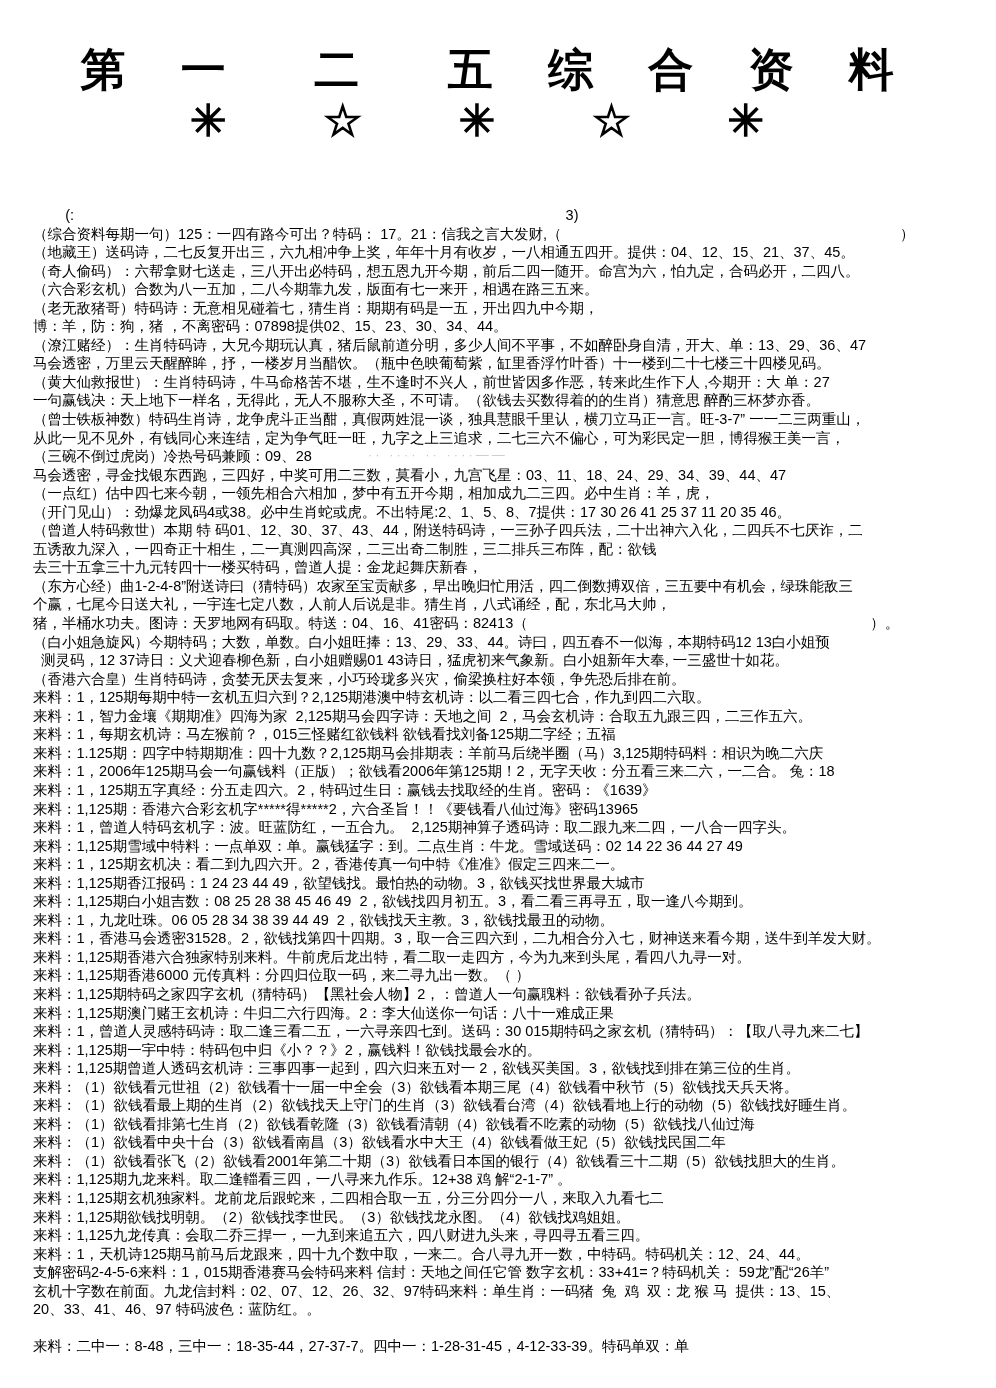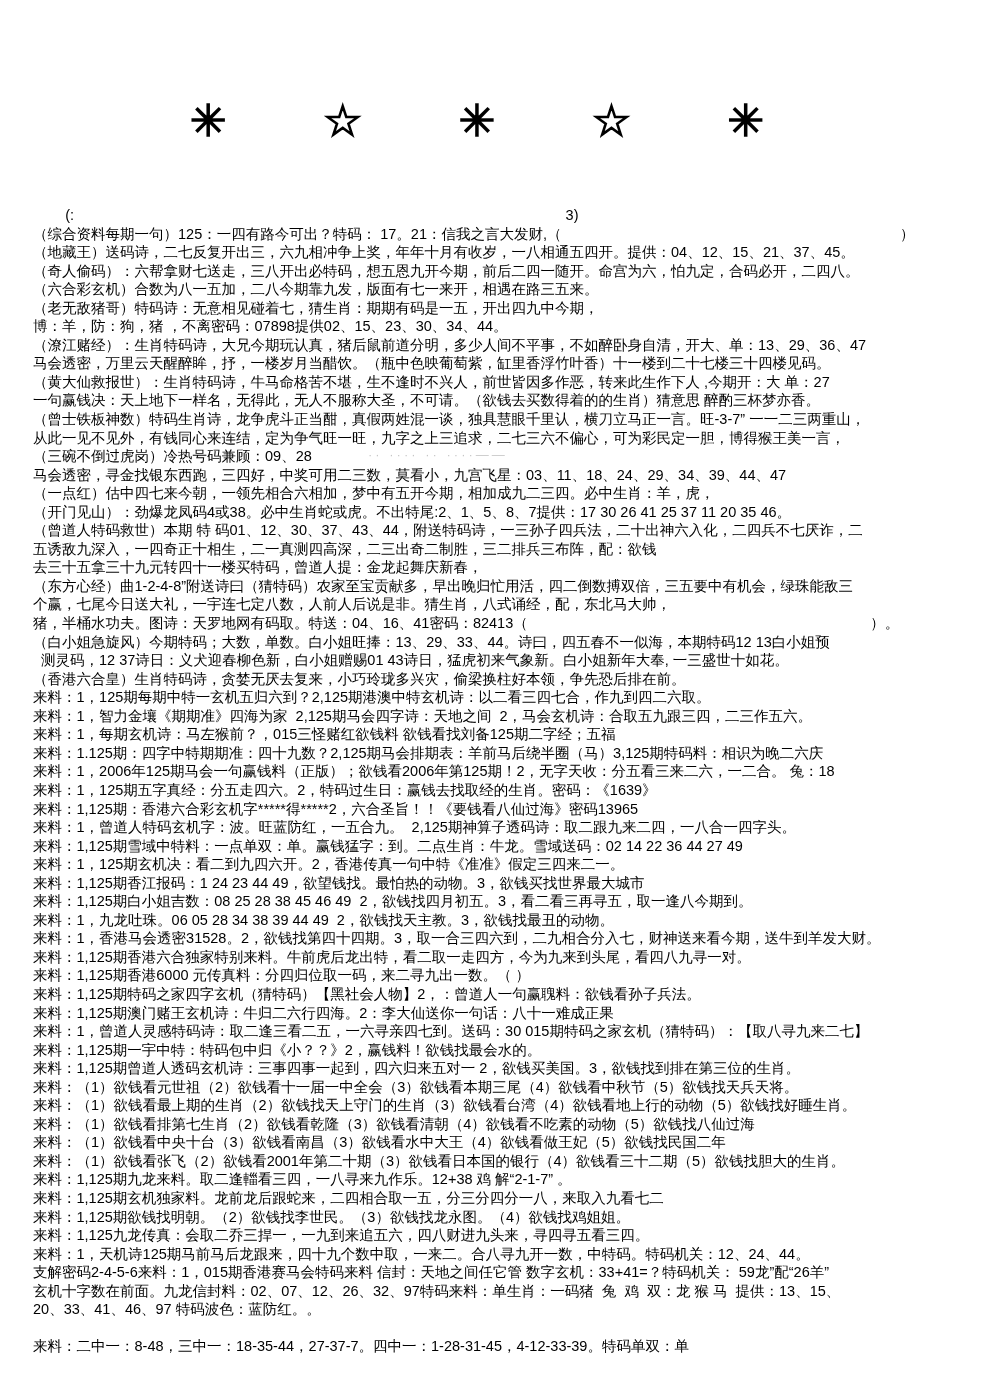--- a/index.html
+++ b/index.html
@@ -13,16 +13,17 @@
   .doc-body{position:absolute;left:33px;top:206px;width:960px;
             font-size:14.5px;line-height:18.55px;white-space:pre;overflow:hidden;color:#000;}
   .ln{height:18.55px;overflow:hidden;}
   .ghost{position:absolute;left:368px;top:447px;font-size:13px;opacity:.22;
          letter-spacing:3px;white-space:pre;color:#000;}
 </style>
 </head>
 <body>
 
 <div class="page">
+  <div class="title">第 一  二  五 综 合 资 料</div>
   <div class="symbols">✳ ☆ ✳ ☆ ✳</div>
   <div class="doc-body" id="doc-body"><div class="ln">        (:                                                                                                                          3)</div><div class="ln">（综合资料每期一句）125：一四有路今可出？特码： 17。21：信我之言大发财,（                                                                                    ）</div><div class="ln">（地藏王）送码诗，二七反复开出三，六九相冲争上奖，年年十月有收岁，一八相通五四开。提供：04、12、15、21、37、45。</div><div class="ln">（奇人偷码）：六帮拿财七送走，三八开出必特码，想五恩九开今期，前后二四一随开。命宫为六，怕九定，合码必开，二四八。</div><div class="ln">（六合彩玄机）合数为八一五加，二八今期靠九发，版面有七一来开，相遇在路三五来。</div><div class="ln">（老无敌猪哥）特码诗：无意相见碰着七，猜生肖：期期有码是一五，开出四九中今期，</div><div class="ln">博：羊，防：狗，猪 ，不离密码：07898提供02、15、23、30、34、44。</div><div class="ln">（潦江赌经）：生肖特码诗，大兄今期玩认真，猪后鼠前道分明，多少人间不平事，不如醉卧身自清，开大、单：13、29、36、47</div><div class="ln">马会透密，万里云天醒醉眸，抒，一楼岁月当醋饮。（瓶中色映葡萄紫，缸里香浮竹叶香）十一楼到二十七楼三十四楼见码。</div><div class="ln">（黄大仙救报世）：生肖特码诗，牛马命格苦不堪，生不逢时不兴人，前世皆因多作恶，转来此生作下人 ,今期开：大 单：27</div><div class="ln">一句赢钱决：天上地下一样名，无得此，无人不服称大圣，不可请。（欲钱去买数得着的的生肖）猜意思 醉酌三杯梦亦香。</div><div class="ln">（曾士铁板神数）特码生肖诗，龙争虎斗正当酣，真假两姓混一谈，独具慧眼千里认，横刀立马正一言。旺-3-7” 一一二三两重山，</div><div class="ln">从此一见不见外，有钱同心来连结，定为争气旺一旺，九字之上三追求，二七三六不偏心，可为彩民定一胆，博得猴王美一言，</div><div class="ln">（三碗不倒过虎岗）冷热号码兼顾：09、28</div><div class="ln">马会透密，寻金找银东西跑，三四好，中奖可用二三数，莫看小，九宫飞星：03、11、18、24、29、34、39、44、47</div><div class="ln">（一点红）估中四七来今朝，一领先相合六相加，梦中有五开今期，相加成九二三四。必中生肖：羊，虎，</div><div class="ln">（开门见山）：劲爆龙凤码4或38。必中生肖蛇或虎。不出特尾:2、1、5、8、7提供：17 30 26 41 25 37 11 20 35 46。</div><div class="ln">（曾道人特码救世）本期 特 码01、12、30、37、43、44，附送特码诗，一三孙子四兵法，二十出神六入化，二四兵不七厌诈，二</div><div class="ln">五诱敌九深入，一四奇正十相生，二一真测四高深，二三出奇二制胜，三二排兵三布阵，配：欲钱</div><div class="ln">去三十五拿三十九元转四十一楼买特码，曾道人提：金龙起舞庆新春，</div><div class="ln">（东方心经）曲1-2-4-8”附送诗曰（猜特码）农家至宝贡献多，早出晚归忙用活，四二倒数搏双倍，三五要中有机会，绿珠能敌三</div><div class="ln">个赢，七尾今日送大礼，一宇连七定八数，人前人后说是非。猜生肖，八式诵经，配，东北马大帅，</div><div class="ln">猪，半桶水功夫。图诗：天罗地网有码取。特送：04、16、41密码：82413（                                                                                     ）。</div><div class="ln">（白小姐急旋风）今期特码；大数，单数。白小姐旺捧：13、29、33、44。诗曰，四五春不一似海，本期特码12 13白小姐预</div><div class="ln">  测灵码，12 37诗日：义犬迎春柳色新，白小姐赠赐01 43诗日，猛虎初来气象新。白小姐新年大奉, 一三盛世十如花。</div><div class="ln">（香港六合皇）生肖特码诗，贪婪无厌去复来，小巧玲珑多兴灾，偷梁换柱好本领，争先恐后排在前。</div><div class="ln">来料：1，125期每期中特一玄机五归六到？2,125期港澳中特玄机诗：以二看三四七合，作九到四二六取。</div><div class="ln">来料：1，智力金壤《期期准》四海为家  2,125期马会四字诗：天地之间  2，马会玄机诗：合取五九跟三四，二三作五六。</div><div class="ln">来料：1，每期玄机诗：马左猴前？，015三怪赌红欲钱料 欲钱看找刘备125期二字经；五福</div><div class="ln">来料：1.125期：四字中特期期准：四十九数？2,125期马会排期表：羊前马后绕半圈（马）3,125期特码料：相识为晚二六庆</div><div class="ln">来料：1，2006年125期马会一句赢钱料（正版）；欲钱看2006年第125期！2，无字天收：分五看三来二六，一二合。 兔：18</div><div class="ln">来料：1，125期五字真经：分五走四六。2，特码过生日：赢钱去找取经的生肖。密码：《1639》</div><div class="ln">来料：1,125期：香港六合彩玄机字*****得*****2，六合圣旨！！《要钱看八仙过海》密码13965</div><div class="ln">来料：1，曾道人特码玄机字：波。旺蓝防红，一五合九。  2,125期神算子透码诗：取二跟九来二四，一八合一四字头。</div><div class="ln">来料：1,125期雪域中特料：一点单双：单。赢钱猛字：到。二点生肖：牛龙。雪域送码：02 14 22 36 44 27 49</div><div class="ln">来料：1，125期玄机决：看二到九四六开。2，香港传真一句中特《准准》假定三四来二一。</div><div class="ln">来料：1,125期香江报码：1 24 23 44 49，欲望钱找。最怕热的动物。3，欲钱买找世界最大城市</div><div class="ln">来料：1,125期白小姐吉数：08 25 28 38 45 46 49  2，欲钱找四月初五。3，看二看三再寻五，取一逢八今期到。</div><div class="ln">来料：1，九龙吐珠。06 05 28 34 38 39 44 49  2，欲钱找天主教。3，欲钱找最丑的动物。</div><div class="ln">来料：1，香港马会透密31528。2，欲钱找第四十四期。3，取一合三四六到，二九相合分入七，财神送来看今期，送牛到羊发大财。</div><div class="ln">来料：1,125期香港六合独家特别来料。牛前虎后龙出特，看二取一走四方，今为九来到头尾，看四八九寻一对。</div><div class="ln">来料：1,125期香港6000 元传真料：分四归位取一码，来二寻九出一数。（ ）</div><div class="ln">来料：1,125期特码之家四字玄机（猜特码）【黑社会人物】2，：曾道人一句赢聭料：欲钱看孙子兵法。</div><div class="ln">来料：1,125期澳门赌王玄机诗：牛归二六行四海。2：李大仙送你一句话：八十一难成正果</div><div class="ln">来料：1，曾道人灵感特码诗：取二逢三看二五，一六寻亲四七到。送码：30 015期特码之家玄机（猜特码）：【取八寻九来二七】</div><div class="ln">来料：1,125期一宇中特：特码包中归《小？？》2，赢钱料！欲钱找最会水的。</div><div class="ln">来料：1,125期曾道人透码玄机诗：三事四事一起到，四六归来五对一 2，欲钱买美国。3，欲钱找到排在第三位的生肖。</div><div class="ln">来料：（1）欲钱看元世祖（2）欲钱看十一届一中全会（3）欲钱看本期三尾（4）欲钱看中秋节（5）欲钱找天兵天将。</div><div class="ln">来料：（1）欲钱看最上期的生肖（2）欲钱找天上守门的生肖（3）欲钱看台湾（4）欲钱看地上行的动物（5）欲钱找好睡生肖。</div><div class="ln">来料：（1）欲钱看排第七生肖（2）欲钱看乾隆（3）欲钱看清朝（4）欲钱看不吃素的动物（5）欲钱找八仙过海</div><div class="ln">来料：（1）欲钱看中央十台（3）欲钱看南昌（3）欲钱看水中大王（4）欲钱看做王妃（5）欲钱找民国二年</div><div class="ln">来料：（1）欲钱看张飞（2）欲钱看2001年第二十期（3）欲钱看日本国的银行（4）欲钱看三十二期（5）欲钱找胆大的生肖。</div><div class="ln">来料：1,125期九龙来料。取二逢輺看三四，一八寻来九作乐。12+38 鸡 解“2-1-7” 。</div><div class="ln">来料：1,125期玄机独家料。龙前龙后跟蛇来，二四相合取一五，分三分四分一八，来取入九看七二</div><div class="ln">来料：1,125期欲钱找明朝。（2）欲钱找李世民。（3）欲钱找龙永图。（4）欲钱找鸡姐姐。</div><div class="ln">来料：1,125九龙传真：会取二乔三捍一，一九到来追五六，四八财进九头来，寻四寻五看三四。</div><div class="ln">来料：1，天机诗125期马前马后龙跟来，四十九个数中取，一来二。合八寻九开一数，中特码。特码机关：12、24、44。</div><div class="ln">支解密码2-4-5-6来料：1，015期香港赛马会特码来料 信封：天地之间任它管 数字玄机：33+41=？特码机关： 59龙”配“26羊”</div><div class="ln">玄机十字数在前面。九龙信封料：02、07、12、26、32、97特码来料：单生肖：一码猪  兔  鸡  双：龙 猴 马  提供：13、15、</div><div class="ln">20、33、41、46、97 特码波色：蓝防红。。</div><div class="ln"></div><div class="ln">来料：二中一：8-48，三中一：18-35-44，27-37-7。四中一：1-28-31-45，4-12-33-39。特码单双：单</div></div>
   <div class="ghost">·· ···· ·· ····――</div>
 </div>
 
 </body></html>

